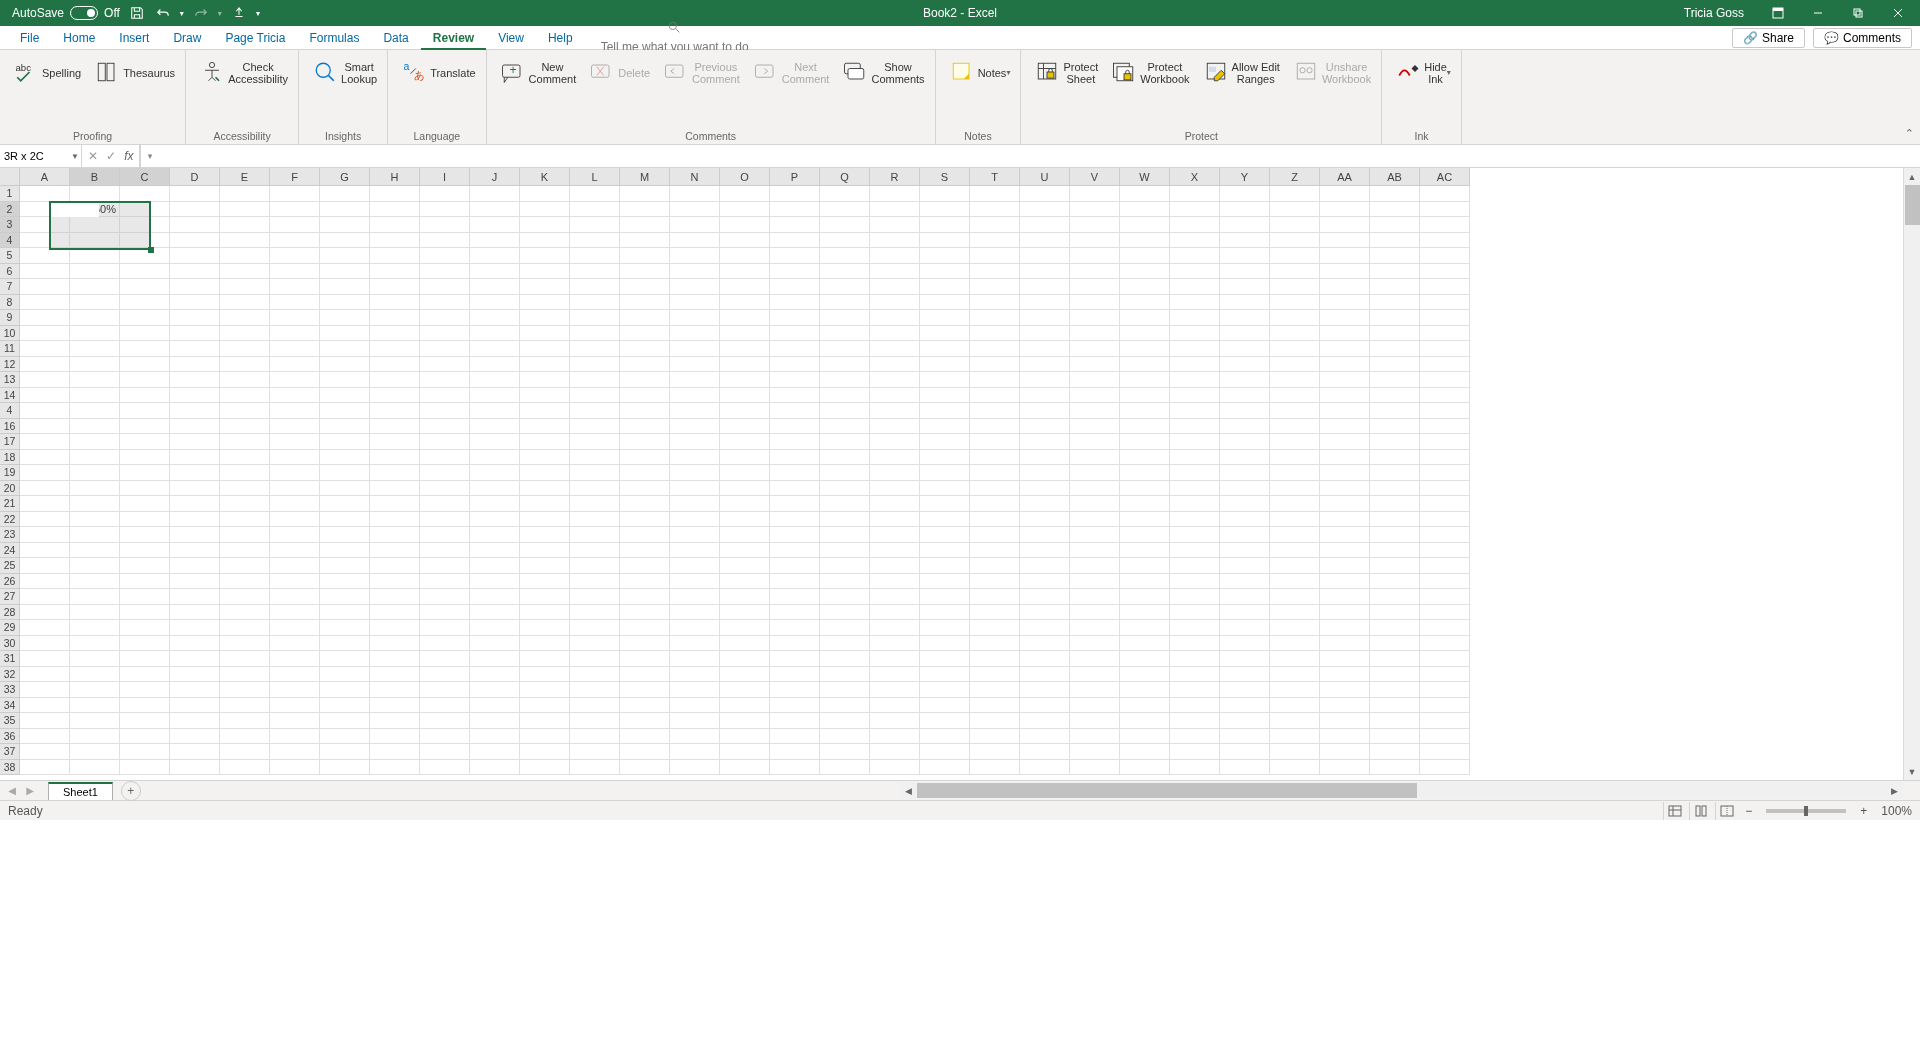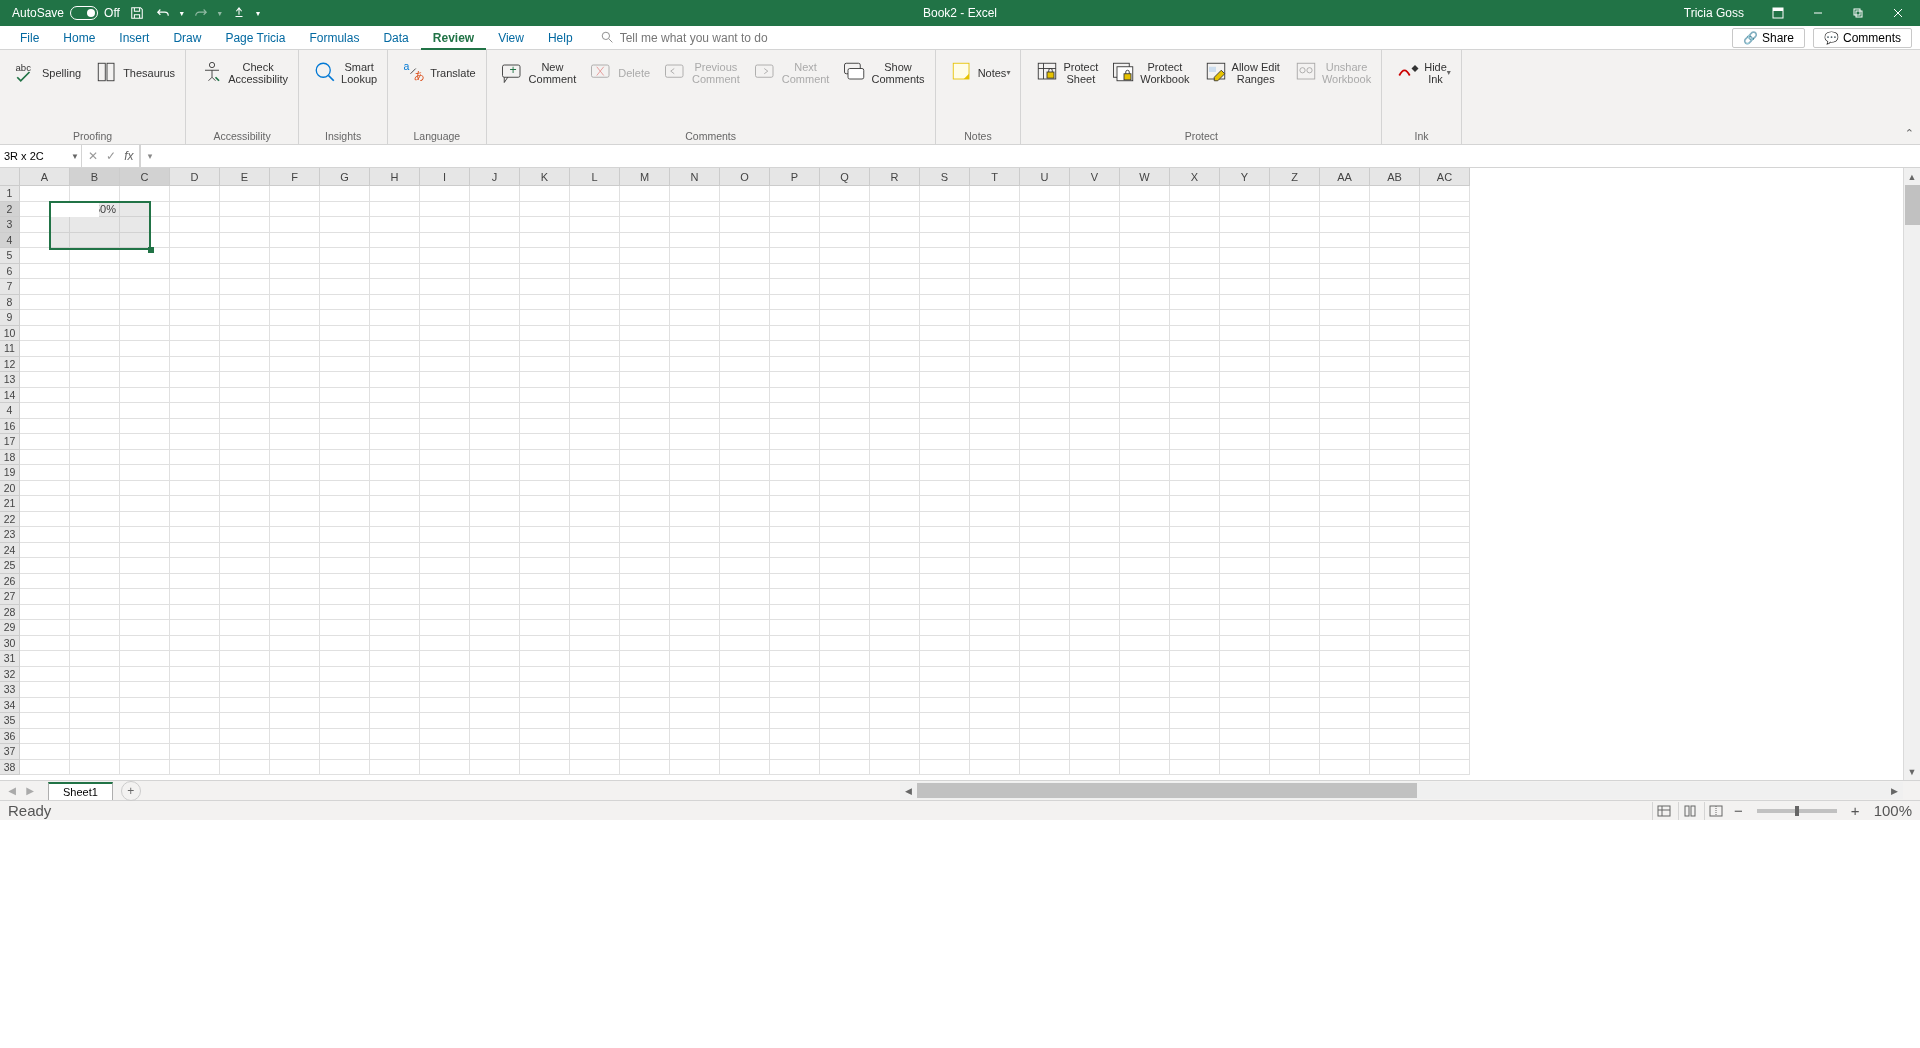--- a/index.html
+++ b/index.html
@@ -15,21 +15,21 @@
 .titlebar-center { position: absolute; left: 50%; transform: translateX(-50%); }
 .titlebar-right { margin-left: auto; display: flex; align-items: center; gap: 4px; padding-right: 4px; }
 .win-btn { width: 36px; height: 26px; display: flex; align-items: center; justify-content: center; cursor: pointer; }
 .user-name { margin-right: 12px; }
 
 
 .ribbon-tabs { height: 24px; background: #fff; border-bottom: 1px solid #d4d4d4; display: flex; align-items: center; padding-left: 8px; position: relative; }
 .tab { padding: 0 12px; height: 24px; line-height: 24px; font-size: 12px; color: #0369a1; cursor: pointer; }
 .tab.active { border-bottom: 2px solid #217346; color: #217346; font-weight: 600; }
 .tab.file { background: transparent; }
-.tell-me { display: flex; align-items: center; margin-left: 16px; color: #777; font-size: 12px; gap: 6px; }
+.tell-me { display: flex; align-items: center; margin-left: 16px; color: #777; font-size: 12px; gap: 6px; flex-direction: column; }
 .ribbon-right { position: absolute; right: 8px; display: flex; gap: 8px; }
 .share-btn, .comments-btn { border: 1px solid #c8c8c8; padding: 2px 10px; font-size: 12px; border-radius: 2px; display: flex; align-items: center; gap: 4px; cursor: pointer; }
 
 
 .ribbon { height: 95px; background: #f3f2f1; border-bottom: 1px solid #d4d4d4; display: flex; position: relative; }
 .rgroup { border-right: 1px solid #d4d4d4; padding: 4px 6px 2px 6px; display: flex; flex-direction: column; justify-content: space-between; }
 .rgroup-buttons { display: flex; gap: 2px; }
 .rbtn { display: flex; align-items: center; justify-content: flex-start; padding: 2px 4px; cursor: pointer; min-width: 40px; }
 .rbtn .ico { width: 32px; height: 32px; display: flex; align-items: center; justify-content: center; }
 .rbtn .lbl { font-size: 11px; color: #333; text-align: center; line-height: 12px; margin-top: 2px; }
@@ -71,21 +71,21 @@
 .sheet-nav { display: flex; padding: 0 4px; gap: 2px; }
 .sheet-nav-btn { width: 16px; height: 16px; display: flex; align-items: center; justify-content: center; color: #aaa; font-size: 10px; cursor: pointer; }
 .sheet-tab { background: #fff; border: 1px solid #aeaeae; border-bottom: none; padding: 2px 14px; font-size: 11px; border-top: 2px solid #217346; margin-left: 6px; cursor: pointer; }
 .add-sheet { width: 20px; height: 20px; border: 1px solid #ccc; border-radius: 50%; display: flex; align-items: center; justify-content: center; margin-left: 8px; font-size: 12px; color: #666; cursor: pointer; }
 .hscroll-area { position: absolute; right: 17px; left: 900px; height: 17px; background: #f0f0f0; display: flex; align-items: center; }
 .hscroll-area .harrow { width: 17px; text-align: center; font-size: 9px; color: #666; cursor: pointer; }
 .hscroll-area .htrack { flex: 1; height: 15px; background: #f0f0f0; position: relative; }
 .hscroll-area .hthumb { position: absolute; left: 0; width: 500px; height: 15px; background: #c1c1c1; }
 
 
-.statusbar { height: 20px; background: #f3f2f1; border-top: 1px solid #d4d4d4; display: flex; align-items: center; font-size: 15px; color: #555; padding: 0 8px; }
+.statusbar { height: 20px; background: #f3f2f1; border-top: 1px solid #d4d4d4; display: flex; align-items: center; font-size: 12px; color: #555; padding: 0 8px; }
 .statusbar .right { margin-left: auto; display: flex; align-items: center; gap: 4px; }
 .view-btn { width: 22px; height: 18px; display: flex; align-items: center; justify-content: center; cursor: pointer; border-left: 1px solid #d4d4d4; }
 .zoom-slider { width: 80px; height: 4px; background: #c1c1c1; position: relative; margin: 0 6px; }
 .zoom-slider .zthumb { position: absolute; left: 38px; top: -3px; width: 4px; height: 10px; background: #666; }
 
 svg { display: block; }
 </style>
 </head>
 <body>
 

